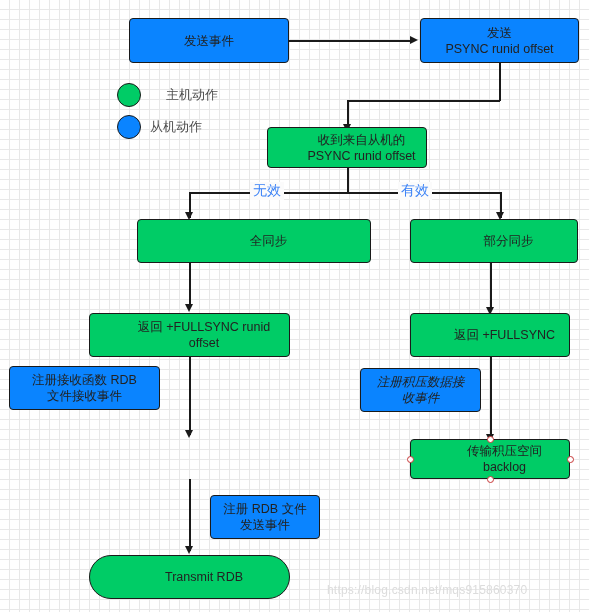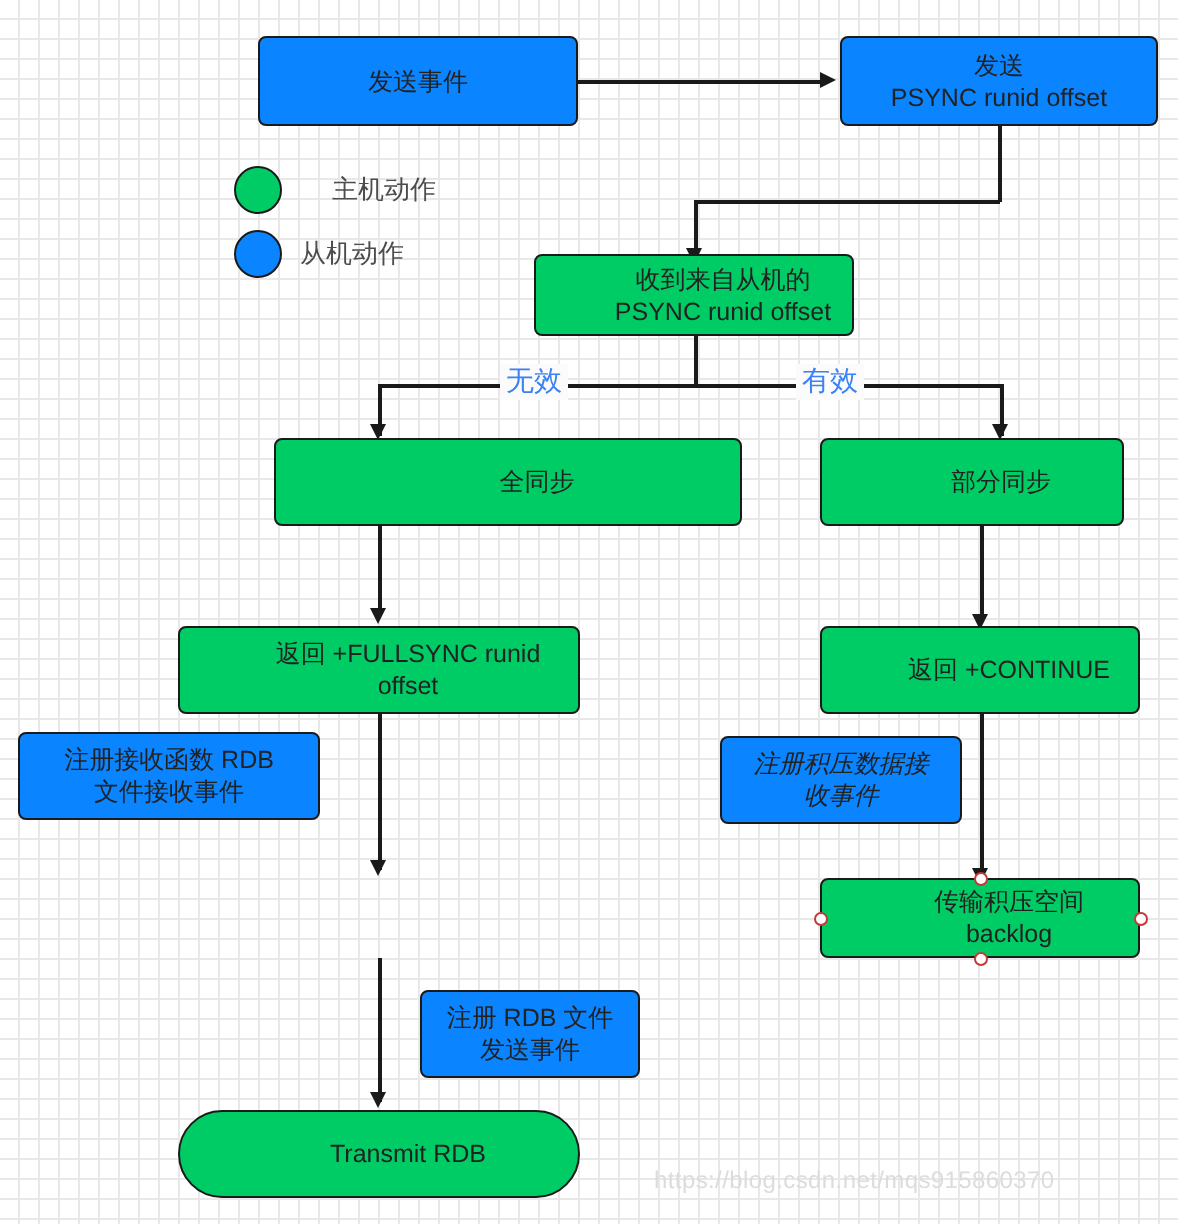--- a/index.html
+++ b/index.html
@@ -158,25 +158,25 @@
   <div class="node blue" style="left:129px; top:18px; width:160px; height:45px;">发送事件</div>
 
   <div class="node blue" style="left:420px; top:18px; width:159px; height:45px;">发送
 PSYNC runid offset</div>
 
   <div class="node green" style="left:267px; top:127px; width:160px; height:41px;">收到来自从机的
 PSYNC runid offset</div>
 
   <div class="node green" style="left:89px; top:219px; width:234px; height:44px;margin-left:48px;">全同步</div>
 
-  <div class="node green" style="left:410px; top:219px; width:152px; height:44px;">部分同步</div>
+  <div class="node green" style="left:410px; top:219px; width:168px; height:44px;">部分同步</div>
 
   <div class="node green" style="left:89px; top:313px; width:201px; height:44px;">返回 +FULLSYNC runid offset</div>
 
-  <div class="node green" style="left:410px; top:313px; width:160px; height:44px;">返回 +CONTINUE</div>
+  <div class="node green" style="left:410px; top:313px; width:160px; height:44px;">返回 +FULLSYNC</div>
 
   <div class="node blue" style="left:9px; top:366px; width:151px; height:44px;">注册接收函数 RDB
 文件接收事件</div>
 
   <div class="node blue" style="left:360px; top:368px; width:121px; height:44px;font-style:italic;">注册积压数据接
 收事件</div>
 
 
   <div class="node green" style="left:410px; top:439px; width:160px; height:40px;">传输积压空间 backlog</div>
 

